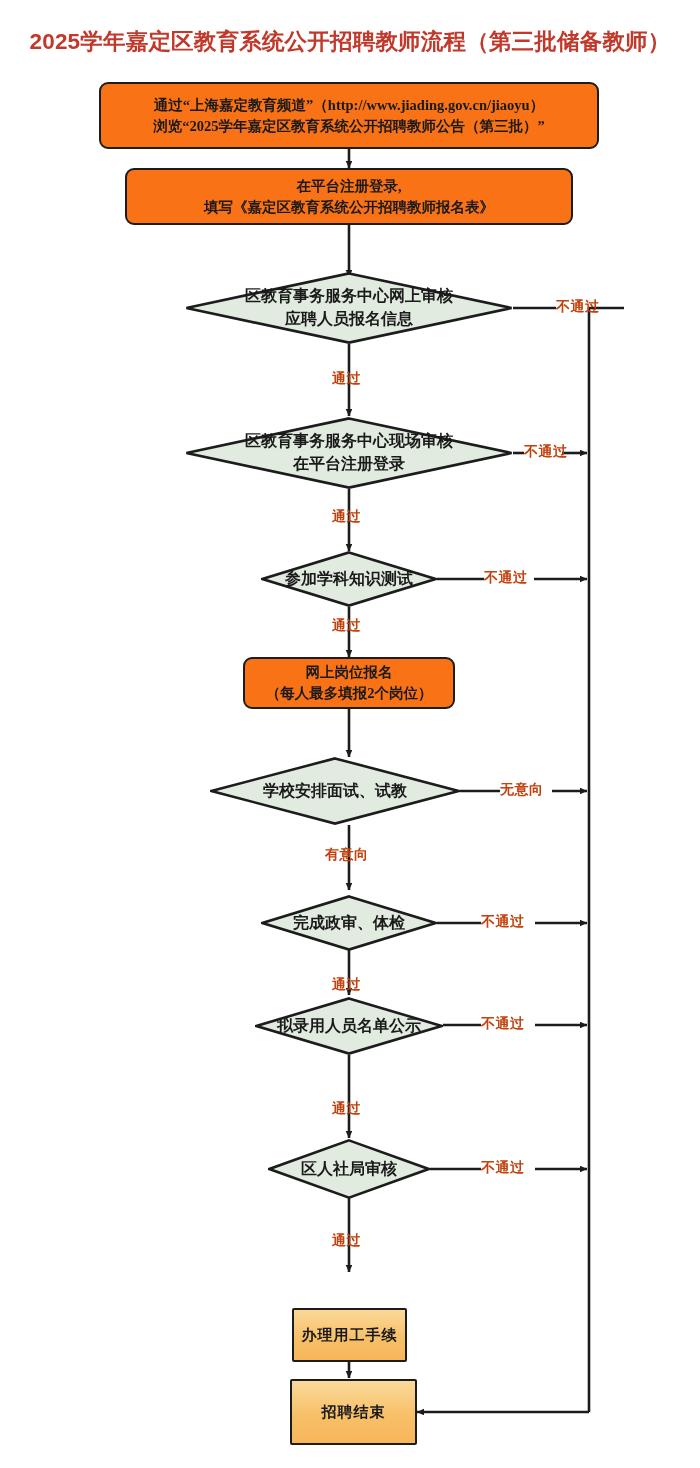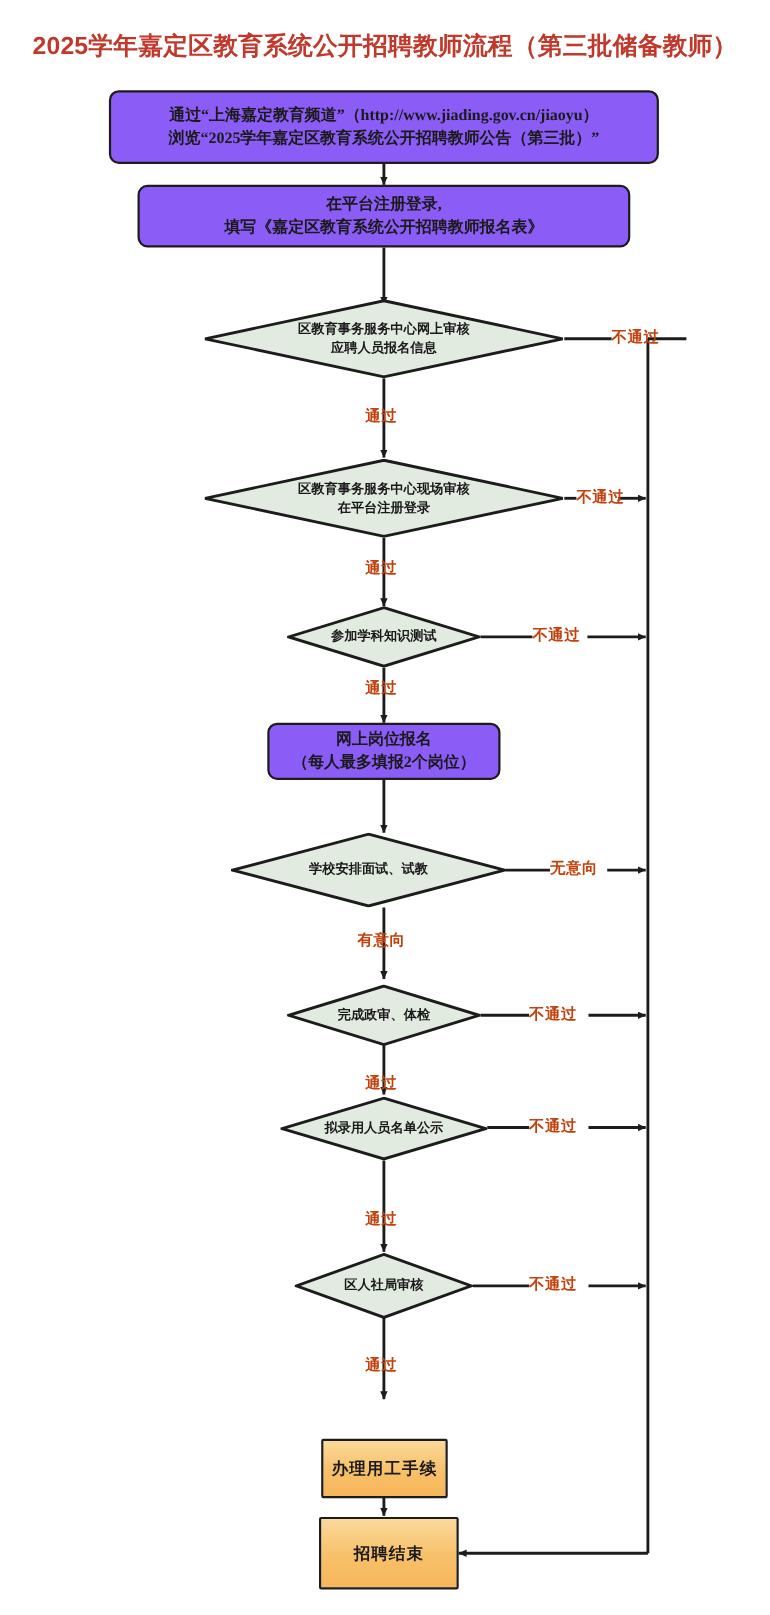--- a/index.html
+++ b/index.html
@@ -43,21 +43,21 @@
     position: absolute;
     display: flex;
     align-items: center;
     justify-content: center;
     text-align: center;
     color: #1a1a1a;
   }
 
   
   .box-round {
-    background: #8b5cf6;
+    background: #f97316;
     border: 2.4px solid #1c1c1c;
     border-radius: 9px;
     line-height: 1.42;
     font-size: 14.5px;
     font-weight: bold;
     padding: 4px 10px;
   }
   .box-round .ln { display: block; white-space: nowrap; }
 
   
@@ -77,21 +77,21 @@
   }
   .diamond .dia-svg {
     position: absolute;
     left: 0; top: 0;
     width: 100%; height: 100%;
   }
   .diamond .dia-text {
     position: relative;
     z-index: 2;
     line-height: 1.42;
-    font-size: 12px;
+    font-size: 16px;
     font-weight: bold;
     white-space: nowrap;
   }
   .diamond .dia-text .ln { display: block; }
 
   
   .edge-label {
     position: absolute;
     color: #c2410c;
     font-size: 14px;

